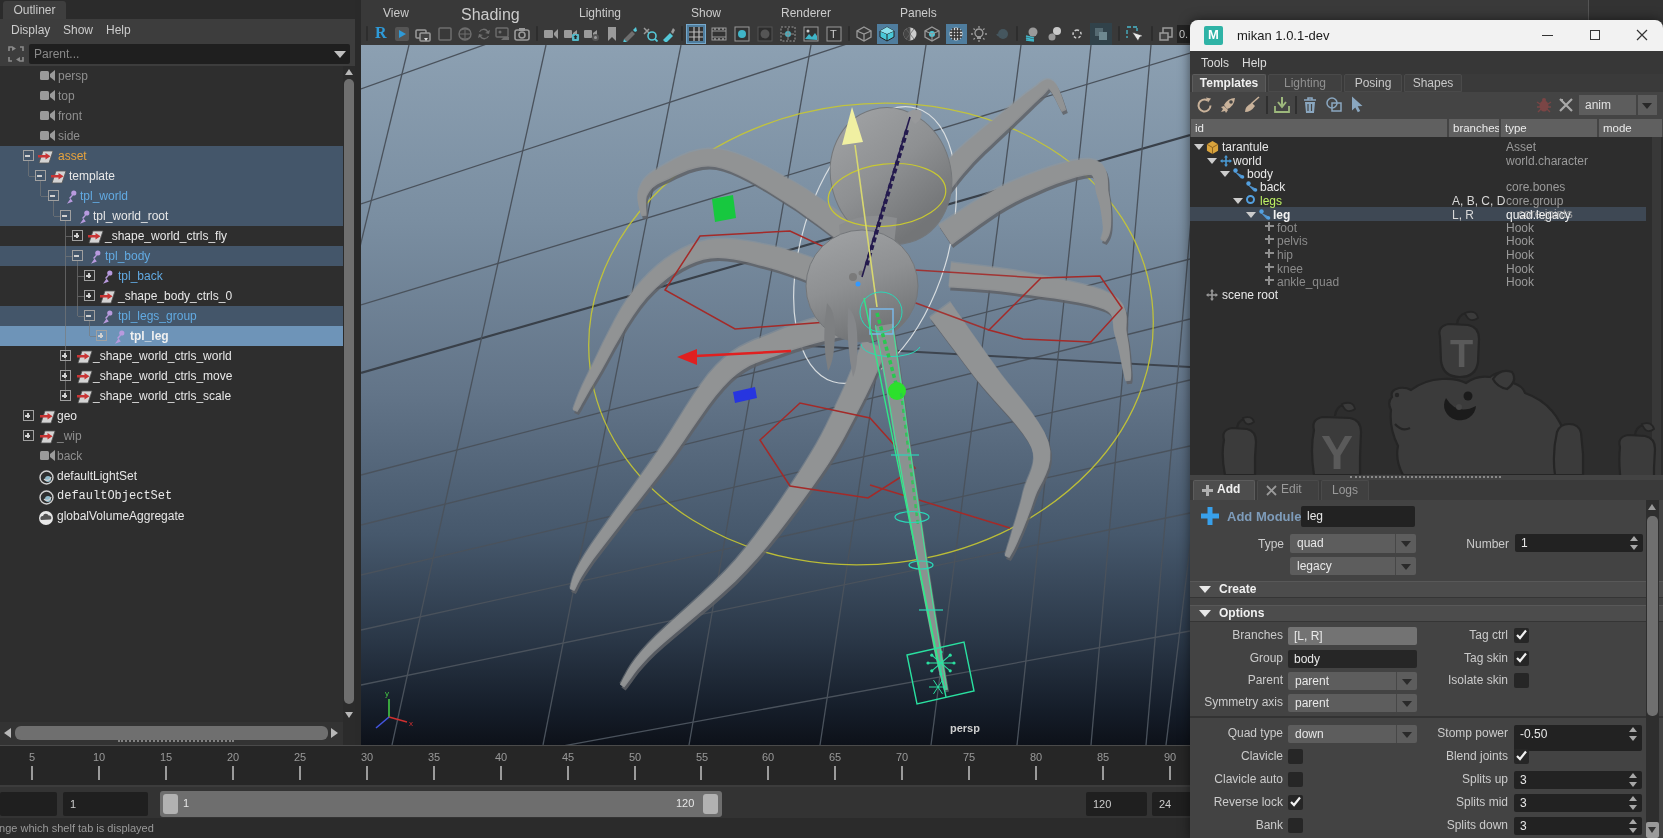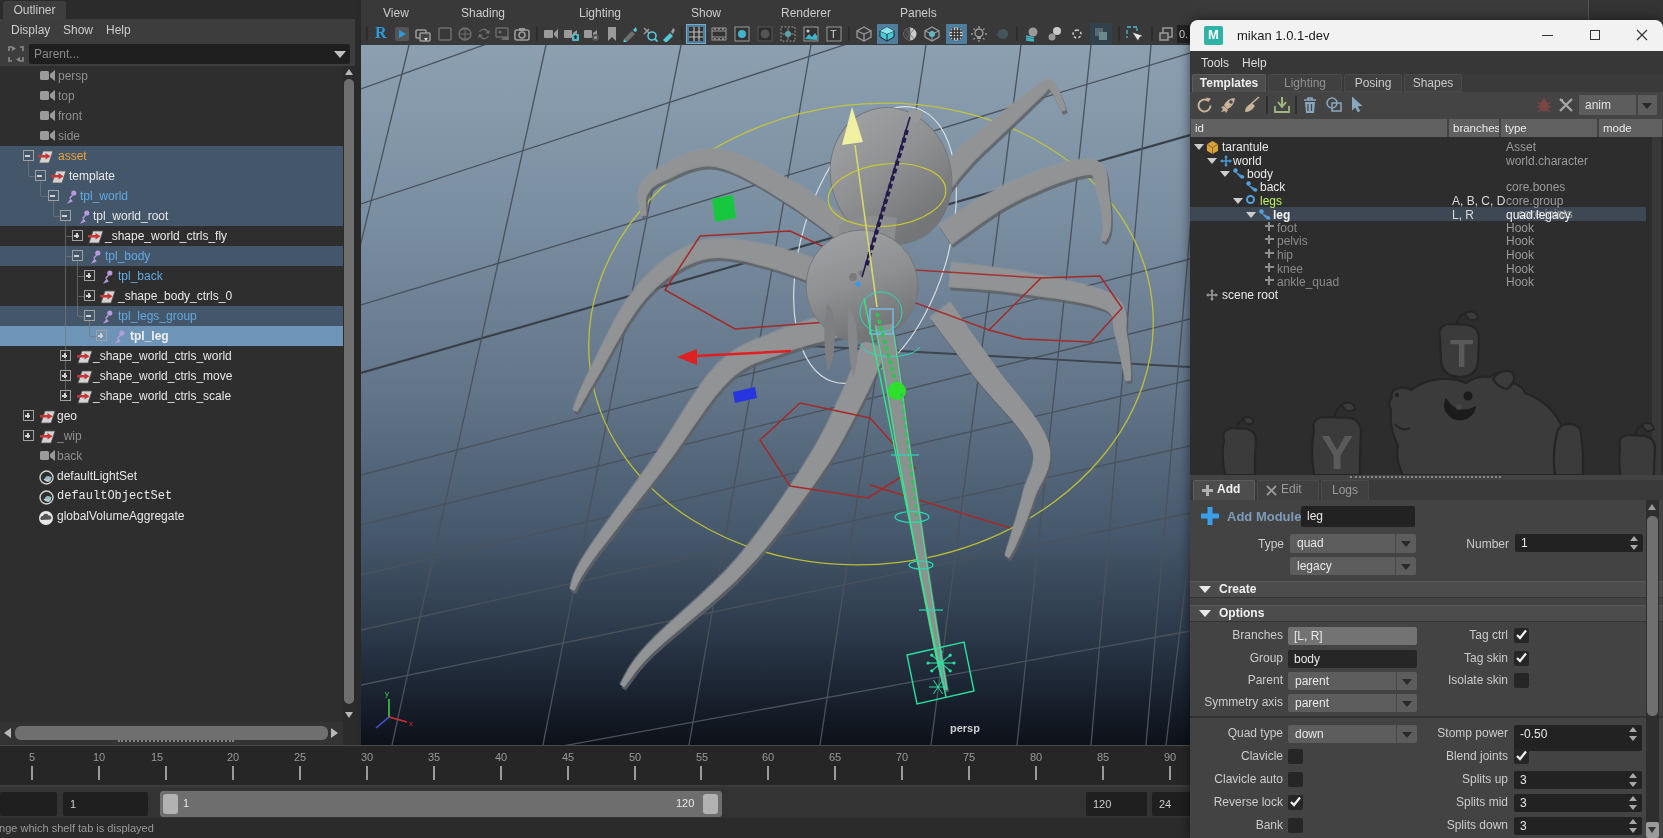--- a/index.html
+++ b/index.html
@@ -219,21 +219,21 @@
 <div class="abs" style="left:345px;top:712px;width:0;height:0;border-left:4px solid transparent;border-right:4px solid transparent;border-top:6px solid #b8b8b8;"></div>
 <div class="abs" style="left:0;top:722px;width:343px;height:23px;background:#333;"></div>
 <div class="abs" style="left:4px;top:728px;width:0;height:0;border-top:5px solid transparent;border-bottom:5px solid transparent;border-right:7px solid #b8b8b8;"></div>
 <div class="abs" style="left:15px;top:726px;width:313px;height:14px;background:#6f6f6f;border-radius:6px;"></div>
 <div class="abs" style="left:331px;top:728px;width:0;height:0;border-top:5px solid transparent;border-bottom:5px solid transparent;border-left:7px solid #b8b8b8;"></div>
 <div class="abs" style="left:118px;top:740px;width:116px;height:0;border-top:2px dotted #808080;"></div>
 </div>
 <div class="abs" style="left:355px;top:0;width:6px;height:745px;background:#2a2a2a;"></div>
 <div class="abs" style="left:361px;top:0;width:829px;height:745px;background:#393939;">
 <div class="abs" style="left:22px;top:6px;color:#ccc;font-size:12px;">View</div>
-<div class="abs" style="left:100px;top:6px;color:#ccc;font-size:12px;">Shading</div>
+<div class="abs" style="left:100px;top:6px;color:#ccc;font-size:16px;">Shading</div>
 <div class="abs" style="left:218px;top:6px;color:#ccc;font-size:12px;">Lighting</div>
 <div class="abs" style="left:330px;top:6px;color:#ccc;font-size:12px;">Show</div>
 <div class="abs" style="left:420px;top:6px;color:#ccc;font-size:12px;">Renderer</div>
 <div class="abs" style="left:539px;top:6px;color:#ccc;font-size:12px;">Panels</div>
 <div class="abs" style="left:0;top:24px;width:829px;height:21px;background:#393939;"></div>
 <div class="abs" style="left:5px;top:26px;width:2px;height:15px;background:#2d2d2d;border-radius:1px;"></div>
 <div class="abs" style="left:14px;top:24px;color:#2e9ad8;font-weight:bold;font-size:16px;font-family:'Liberation Serif',serif;">R</div>
 <svg class="abs" style="left:33px;top:26px" width="16" height="16" viewBox="0 0 16 16">
         <rect x="1" y="1" width="14" height="14" rx="2" fill="#555"></rect>
         <path d="M5,4 l7,4 -7,4z" fill="#2e9ad8"></path>
@@ -534,21 +534,21 @@
         <text x="48" y="681" fill="#d03030" font-size="8">x</text>
       </svg>
 </div>
 <div class="abs" style="left:0;top:745px;width:1663px;height:93px;background:#333;">
 <div class="abs" style="left:0;top:0;width:1663px;height:1px;background:#4a4a4a;"></div>
 <div class="abs" style="left:0;top:1px;width:1663px;height:39px;background:#262626;"></div>
 <div class="abs" style="left:32px;top:6px;width:30px;margin-left:-15px;text-align:center;color:#999;font-size:11px;">5</div>
       <div class="abs" style="left:31px;top:21px;width:2px;height:14px;background:#9a9a9a;"></div>
       <div class="abs" style="left:99px;top:6px;width:30px;margin-left:-15px;text-align:center;color:#999;font-size:11px;">10</div>
       <div class="abs" style="left:98px;top:21px;width:2px;height:14px;background:#9a9a9a;"></div>
-      <div class="abs" style="left:166px;top:6px;width:30px;margin-left:-15px;color:#999;font-size:11px;">15</div>
+      <div class="abs" style="left:166px;top:6px;width:30px;margin-left:-15px;text-align:center;color:#999;font-size:11px;">15</div>
       <div class="abs" style="left:165px;top:21px;width:2px;height:14px;background:#9a9a9a;"></div>
       <div class="abs" style="left:233px;top:6px;width:30px;margin-left:-15px;text-align:center;color:#999;font-size:11px;">20</div>
       <div class="abs" style="left:232px;top:21px;width:2px;height:14px;background:#9a9a9a;"></div>
       <div class="abs" style="left:300px;top:6px;width:30px;margin-left:-15px;text-align:center;color:#999;font-size:11px;">25</div>
       <div class="abs" style="left:299px;top:21px;width:2px;height:14px;background:#9a9a9a;"></div>
       <div class="abs" style="left:367px;top:6px;width:30px;margin-left:-15px;text-align:center;color:#999;font-size:11px;">30</div>
       <div class="abs" style="left:366px;top:21px;width:2px;height:14px;background:#9a9a9a;"></div>
       <div class="abs" style="left:434px;top:6px;width:30px;margin-left:-15px;text-align:center;color:#999;font-size:11px;">35</div>
       <div class="abs" style="left:433px;top:21px;width:2px;height:14px;background:#9a9a9a;"></div>
       <div class="abs" style="left:501px;top:6px;width:30px;margin-left:-15px;text-align:center;color:#999;font-size:11px;">40</div>

